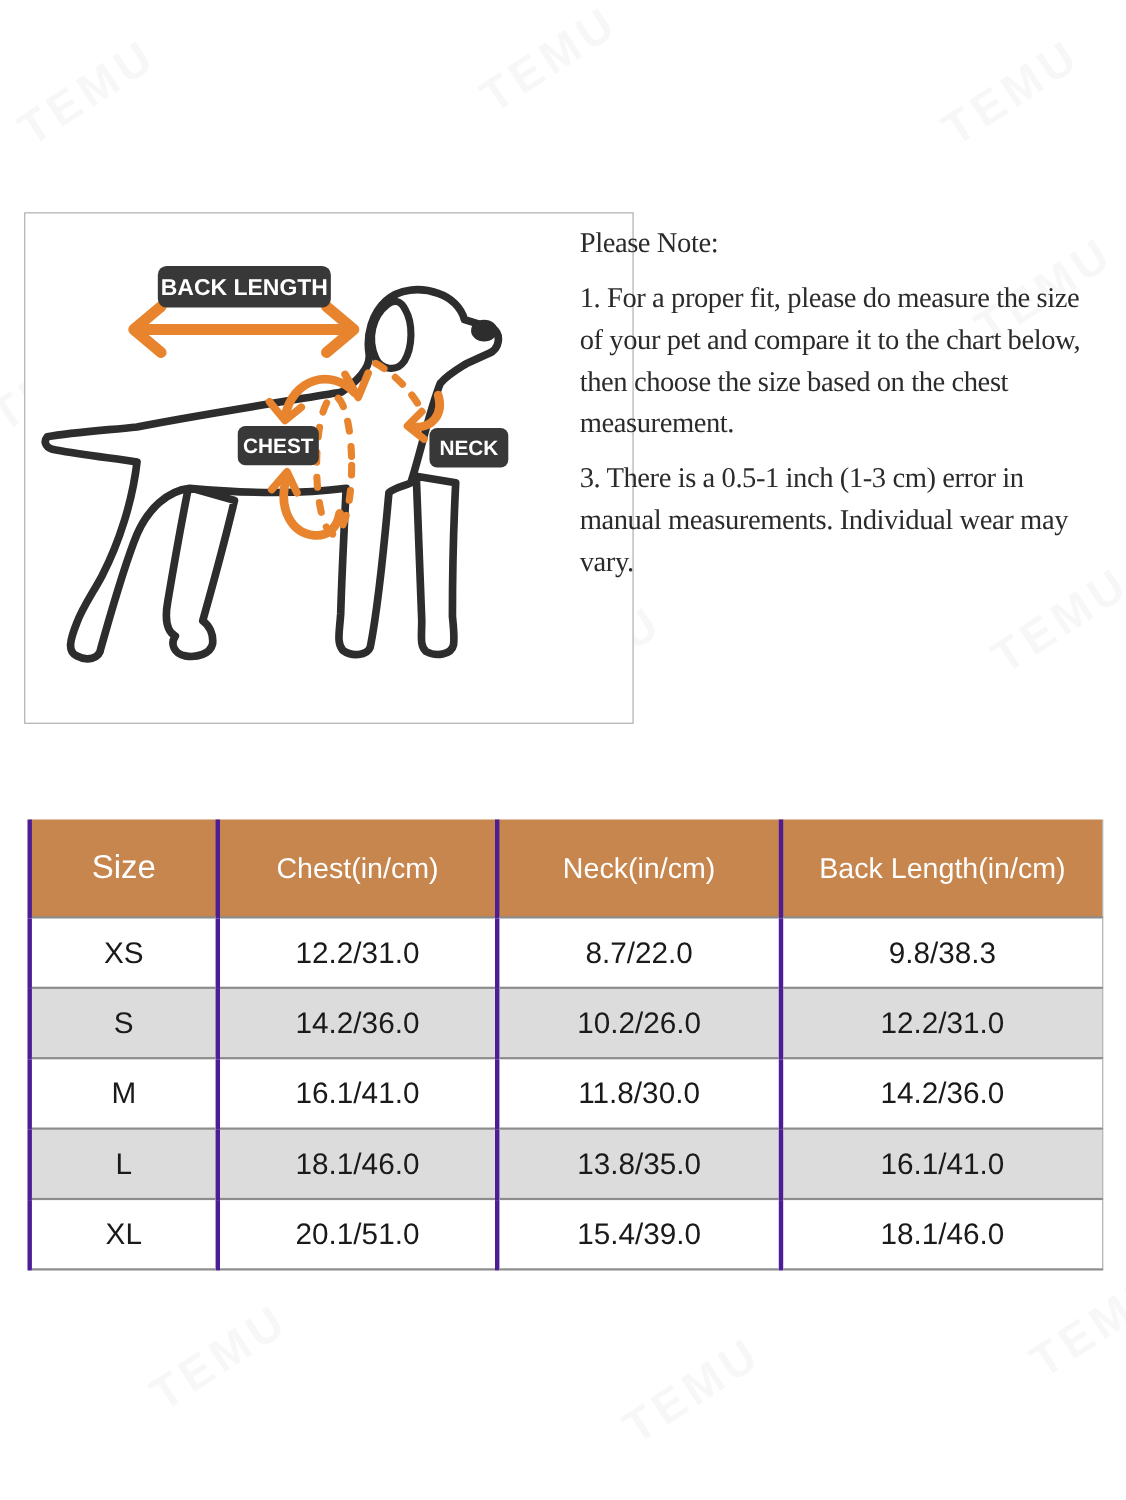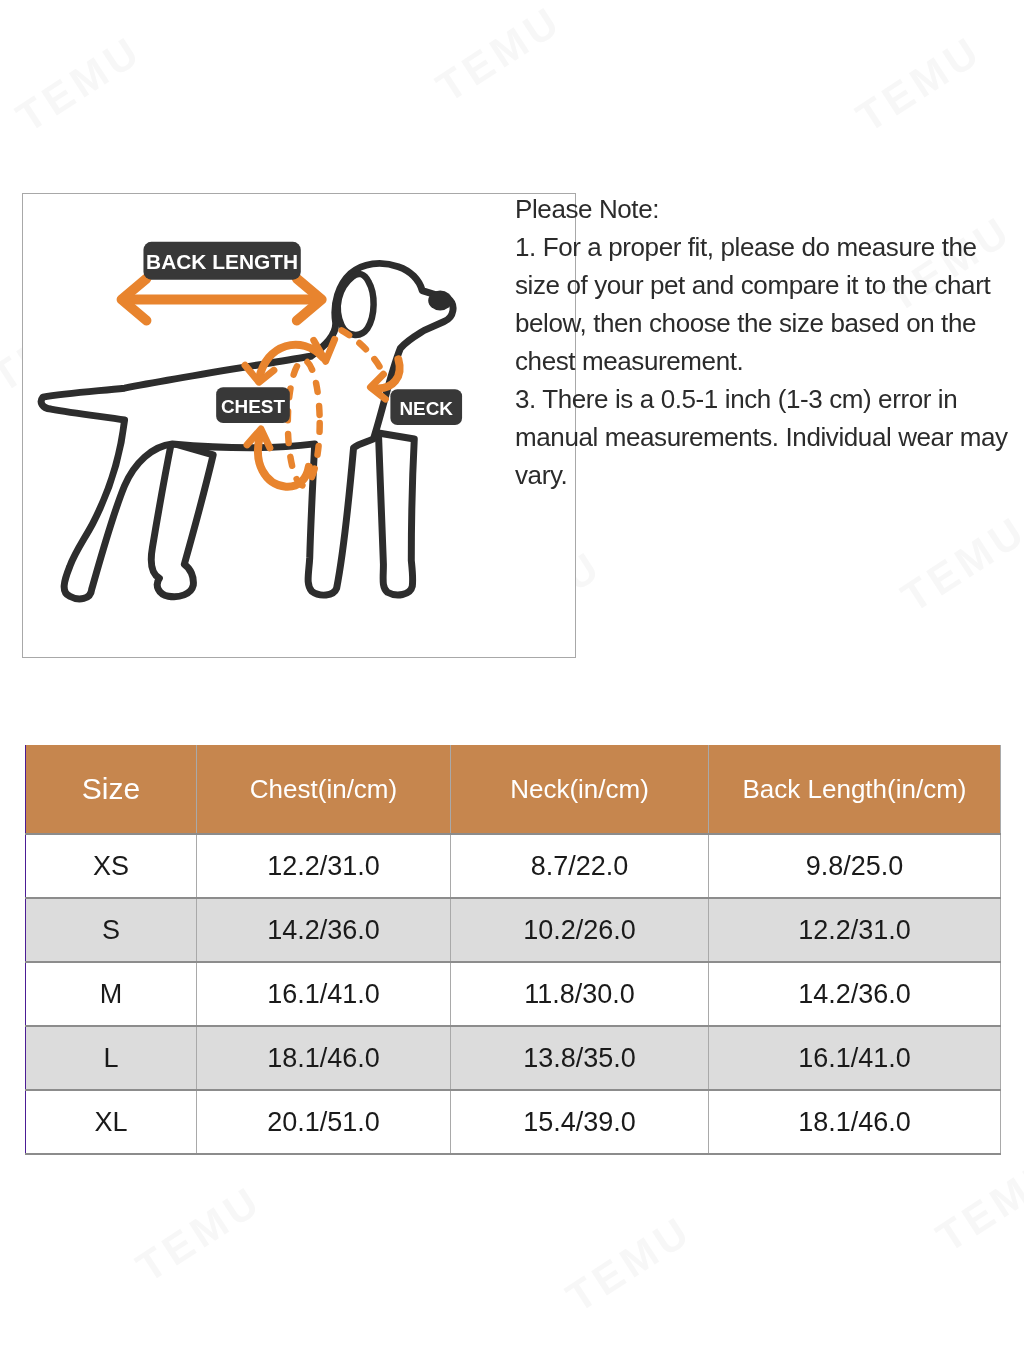--- a/index.html
+++ b/index.html
@@ -21,29 +21,29 @@
   .diagram-box{
     position:absolute;left:22px;top:193px;width:554px;height:465px;
     background:#ffffff;border:1px solid #a8a8a8;box-sizing:border-box;
   }
   .diagram-box svg{display:block;width:456px;height:463px;}
   
   .note{
     position:absolute;left:515px;top:190px;width:502px;
     font-size:26px;line-height:38px;letter-spacing:-0.4px;color:#2b2b2b;
   }
-  .note p{margin:0;}
+  .note p{margin:12px;font-family:Liberation Serif, serif;}
   
   .size-table{
     position:absolute;left:25px;top:745px;width:975px;
     border-collapse:collapse;table-layout:fixed;
   }
   .size-table th,.size-table td{
     text-align:center;vertical-align:middle;
-    border-left:1px solid #4c1d95;border-right:1px solid #a9a9a9;
+    border-left:4px solid #4c1d95;border-right:1px solid #a9a9a9;
     padding:0;
   }
   .size-table thead th{
     background:#C6864E;color:#ffffff;font-weight:normal;
     height:88px;font-size:26px;border-top:none;border-bottom:2px solid #8c8c8c;
   }
   .size-table thead th.size-col{font-size:30px;}
   .size-table tbody td{
     height:62px;font-size:27px;color:#1a1a1a;
     border-top:2px solid #8c8c8c;border-bottom:2px solid #8c8c8c;
@@ -156,21 +156,21 @@
       <th>Chest(in/cm)</th>
       <th>Neck(in/cm)</th>
       <th>Back Length(in/cm)</th>
     </tr>
   </thead>
   <tbody>
     <tr>
       <td>XS</td>
       <td>12.2/31.0</td>
       <td>8.7/22.0</td>
-      <td>9.8/25.0</td>
+      <td>9.8/38.3</td>
     </tr>
     <tr class="alt">
       <td>S</td>
       <td>14.2/36.0</td>
       <td>10.2/26.0</td>
       <td>12.2/31.0</td>
     </tr>
     <tr>
       <td>M</td>
       <td>16.1/41.0</td>

